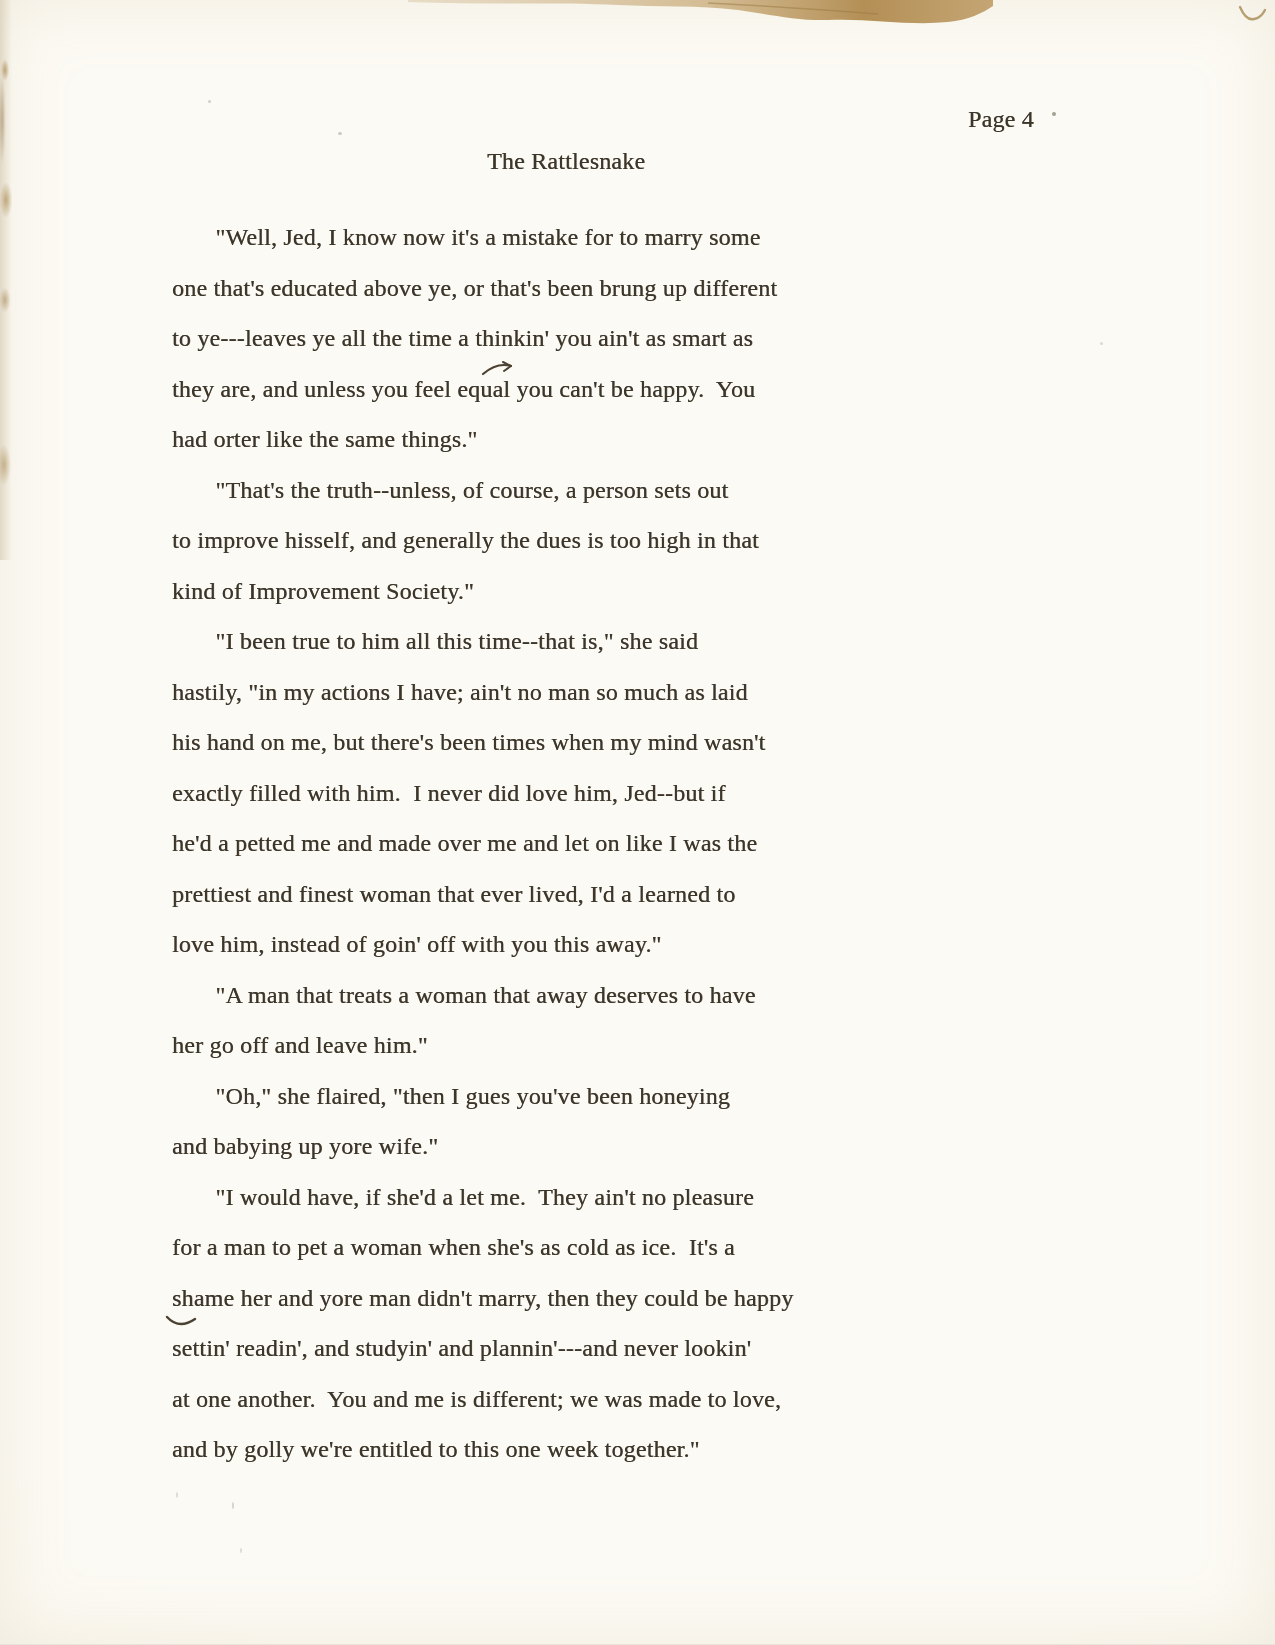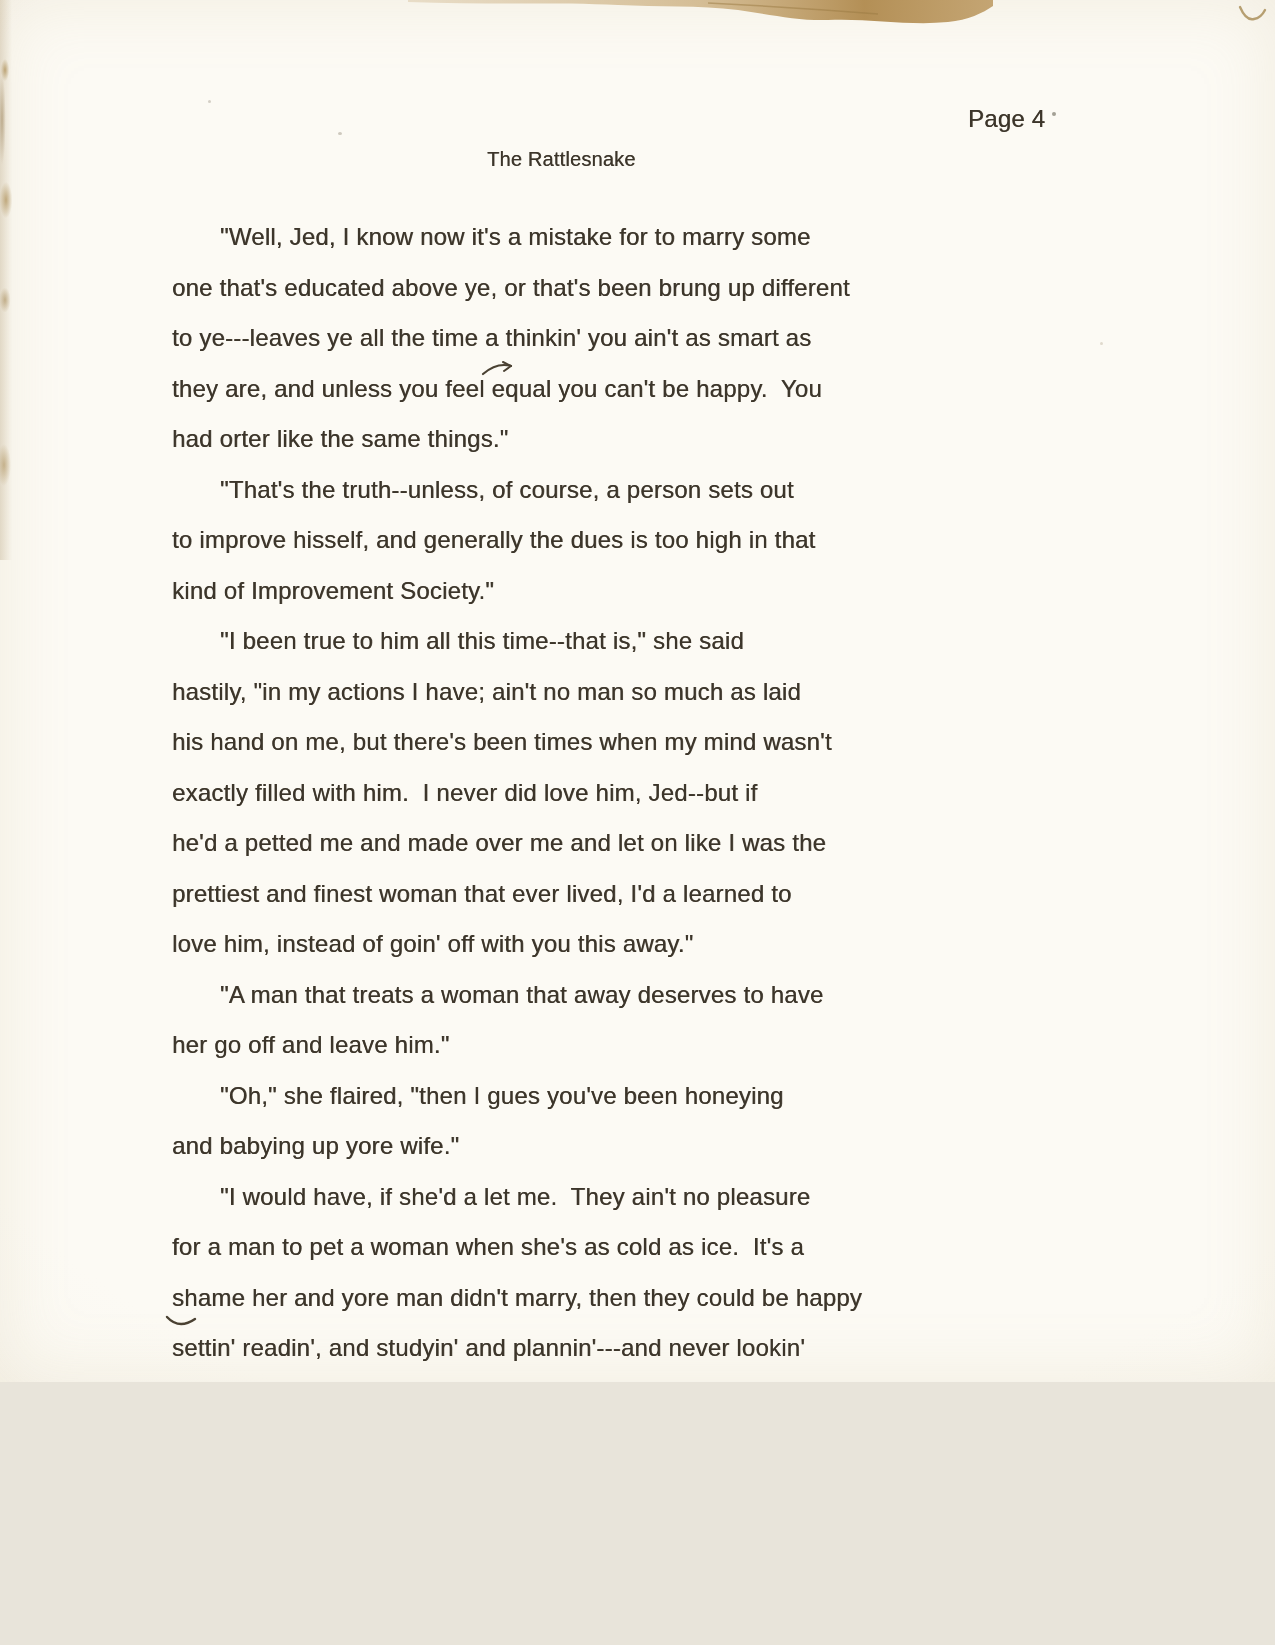--- a/index.html
+++ b/index.html
@@ -1,38 +1,38 @@
 <!DOCTYPE html>
 <html><head>
 <meta charset="utf-8">
 <style>
   html,body { margin:0; padding:0; background:#e8e4da; }
   .paper {
     position:relative;
-    width:1275px; height:1382px;
+    width:1275px; height:1644px;
     margin:0 auto;
     background:
       radial-gradient(130% 110% at 52% 45%, #fcfaf4 55%, #f5f1e6 100%);
     box-shadow: inset 0 0 70px rgba(196,176,132,0.18);
     overflow:hidden;
-    font-family:Liberation Sans, sans-serif;
+    font-family:Liberation Serif, serif;
     color:#3c352a;
   }
   .typewriter {
     text-shadow: 0.4px 0.2px 0.6px rgba(58,50,38,0.75);
     letter-spacing: 0.2px;
     white-space: pre;
   }
   .page-number {
     position:absolute; left:968px; top:107px;
     font-size:24px; line-height:1;
   }
   .doc-title {
     position:absolute; left:487px; top:149px;
-    font-size:20px; line-height:1;
+    font-size:24px; line-height:1;
   }
   .doc-body {
     position:absolute; left:172px; top:212px;
     margin:0; font-size:24px; line-height:50.5px;
     font-family:inherit;
   }
   
   .top-stain { position:absolute; left:408px; top:0; pointer-events:none; }
   .left-residue {
     position:absolute; left:0; top:0; width:22px; height:560px;

